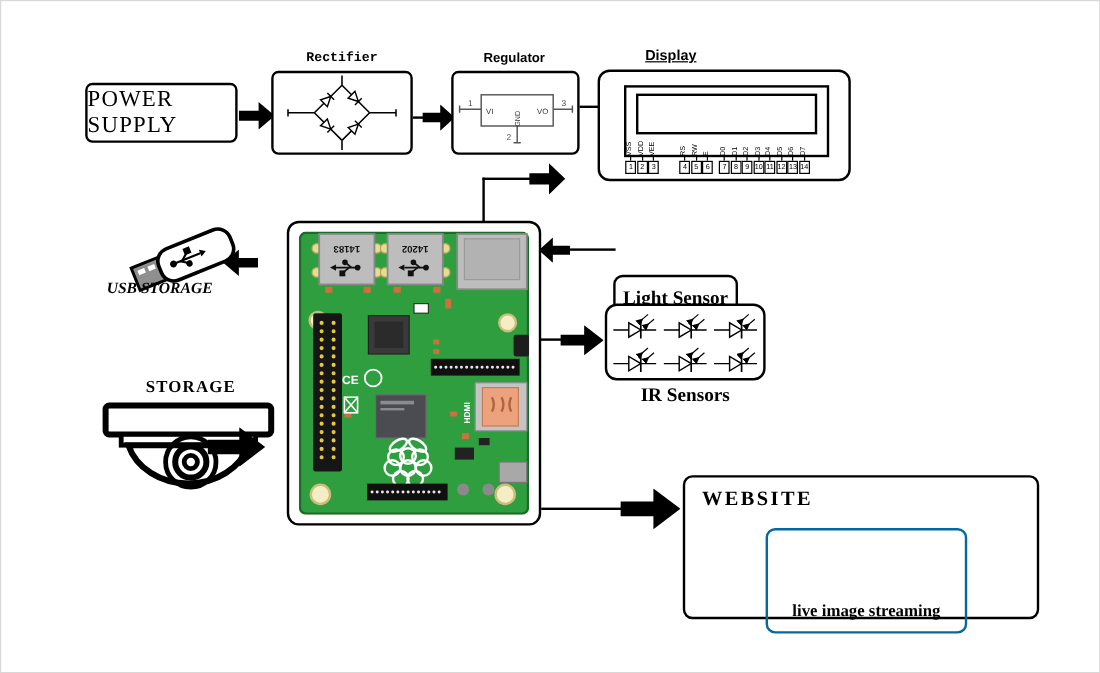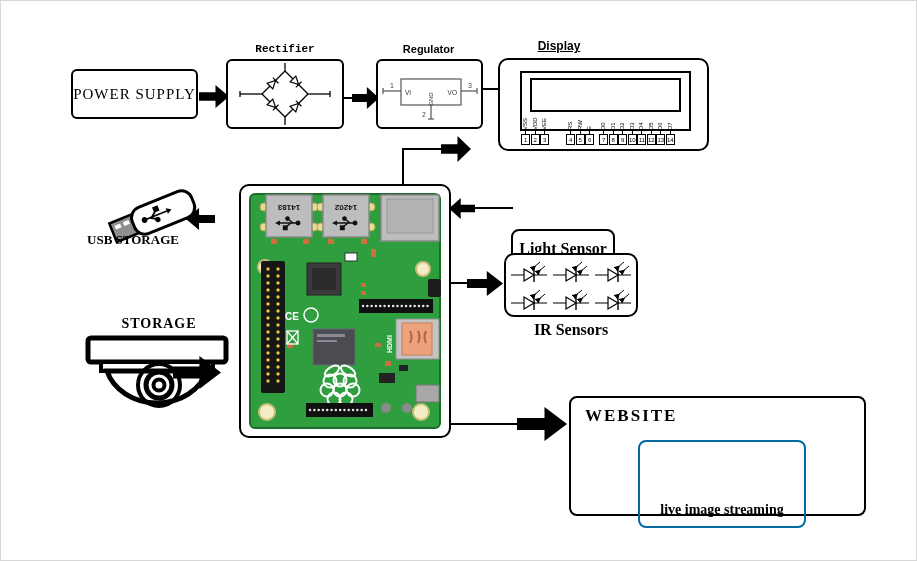--- a/index.html
+++ b/index.html
@@ -35,21 +35,21 @@
 
   <svg width="0" height="0" style="position:absolute" aria-hidden="true">
     <defs>
       <marker id="ah" markerWidth="6" markerHeight="6" refX="4" refY="3" orient="auto">
         <path d="M6,0 L0,3 L6,6 z" fill="#000"></path>
       </marker>
     </defs>
   </svg>
 
   <div class="box" style="left:70px;top:68px;width:127px;height:50px;border-radius:6px;">
-    <span style="font-size:15px;letter-spacing:1px;text-align:right;">POWER SUPPLY</span>
+    <span style="font-size:19px;letter-spacing:1px;">POWER SUPPLY</span>
   </div>
 
   <div class="abs" style="left:198px;top:84px;">
     <svg width="30" height="23" viewBox="0 0 100 100" preserveAspectRatio="none">
       <polygon points="0,32 55,32 55,0 100,50 55,100 55,68 0,68" fill="#000"></polygon>
       </svg>
   </div>
 
   <div class="abs sansb center" style="left:225px;top:42px;width:118px;font-family:Liberation Mono, monospace;">Rectifier</div>
   <div class="box" style="left:225px;top:58px;width:118px;height:70px;border-radius:6px;">
@@ -336,21 +336,21 @@
             <path d="M0,0 L6,-5" fill="none"></path>
             <path d="M-2,0 L4,4" fill="none"></path>
           <circle cx="-8" cy="0" r="2"></circle>
             <rect x="4.5" y="-8" width="4" height="4"></rect>
             <circle cx="4.5" cy="4.5" r="1.8"></circle>
           <polygon points="16,-3 21,0 16,3" stroke="none"></polygon>
         </g>
       </g>
     </svg>
   </div>
-  <div class="abs serifb center" style="left:68px;top:231px;width:128px;font-size:13px;">USB STORAGE</div>
+  <div class="abs serifb center" style="left:68px;top:231px;width:128px;font-size:13px;font-style:italic;">USB STORAGE</div>
   <div class="abs" style="left:185px;top:207px;">
     <svg width="29" height="22" viewBox="0 0 100 100" preserveAspectRatio="none">
       <polygon points="100,32 45,32 45,0 0,50 45,100 45,68 100,68" fill="#000"></polygon>
       </svg>
   </div>
 
   <div class="box" style="left:510px;top:188px;width:104px;height:40px;margin-top:40px;">
     <span class="serifb" style="font-size:16px;">Light Sensor</span>
   </div>
   <div class="line" style="left:470px;top:206px;width:42px;height:2px;"></div>

